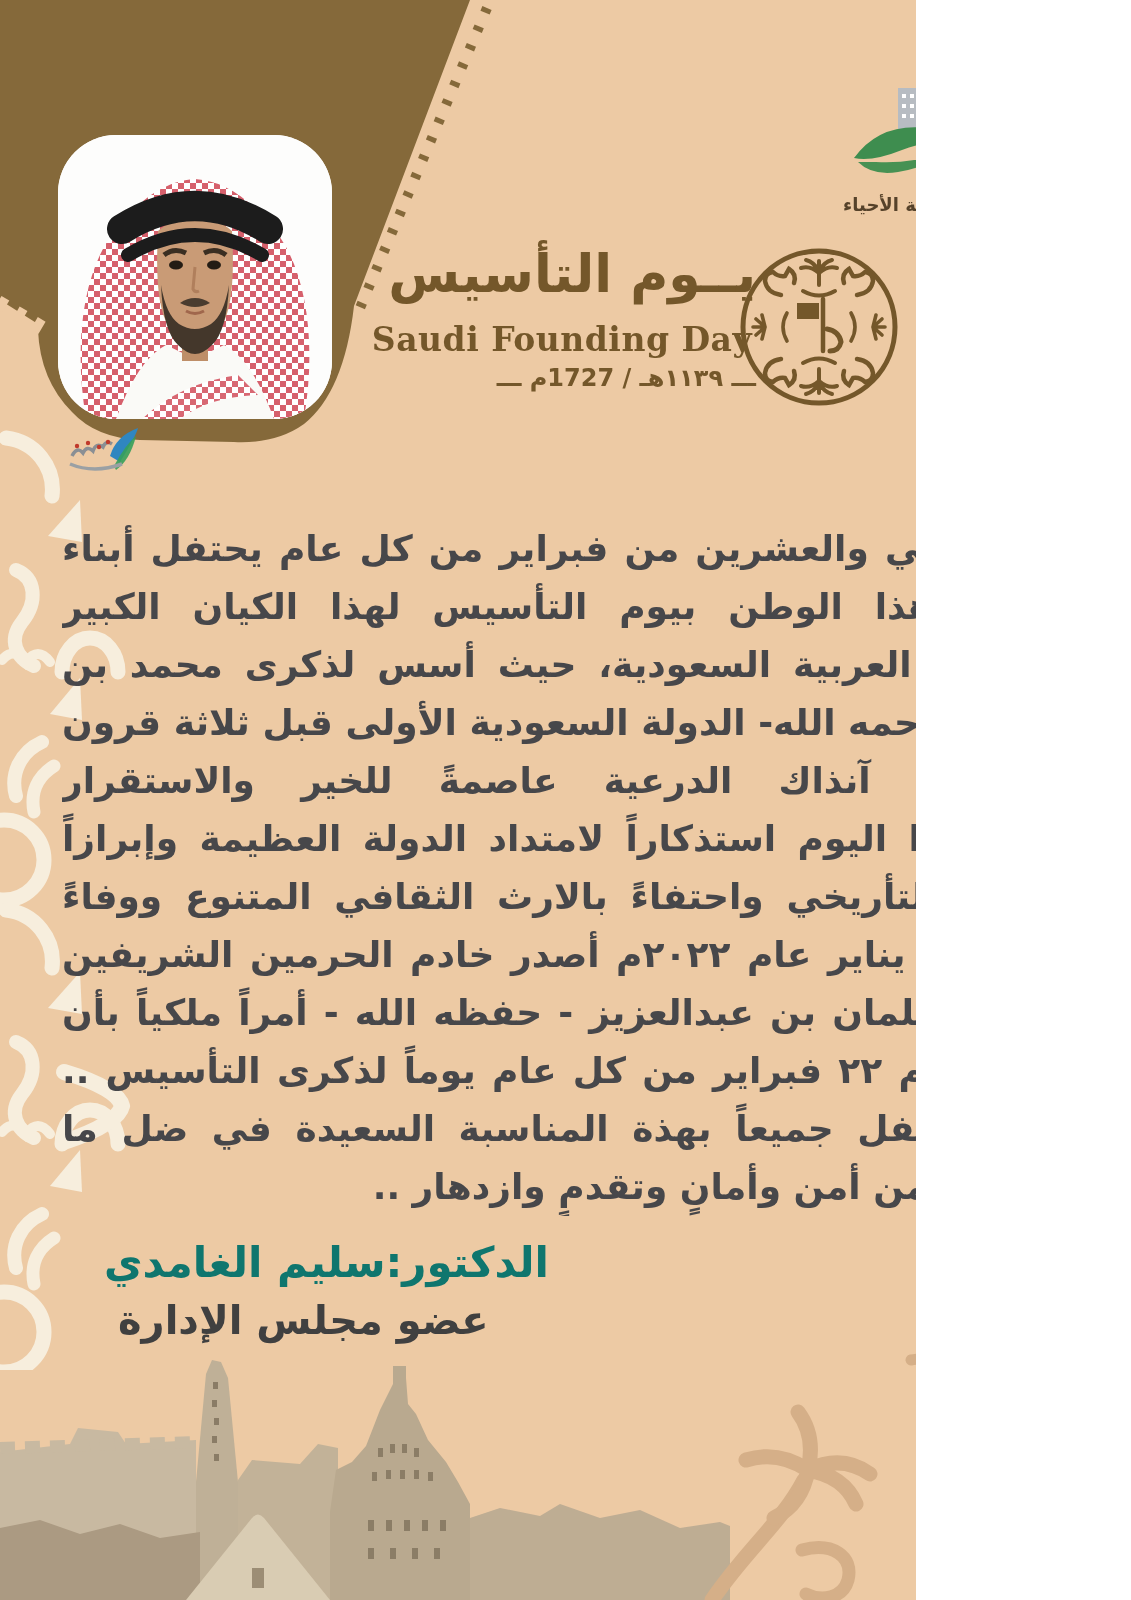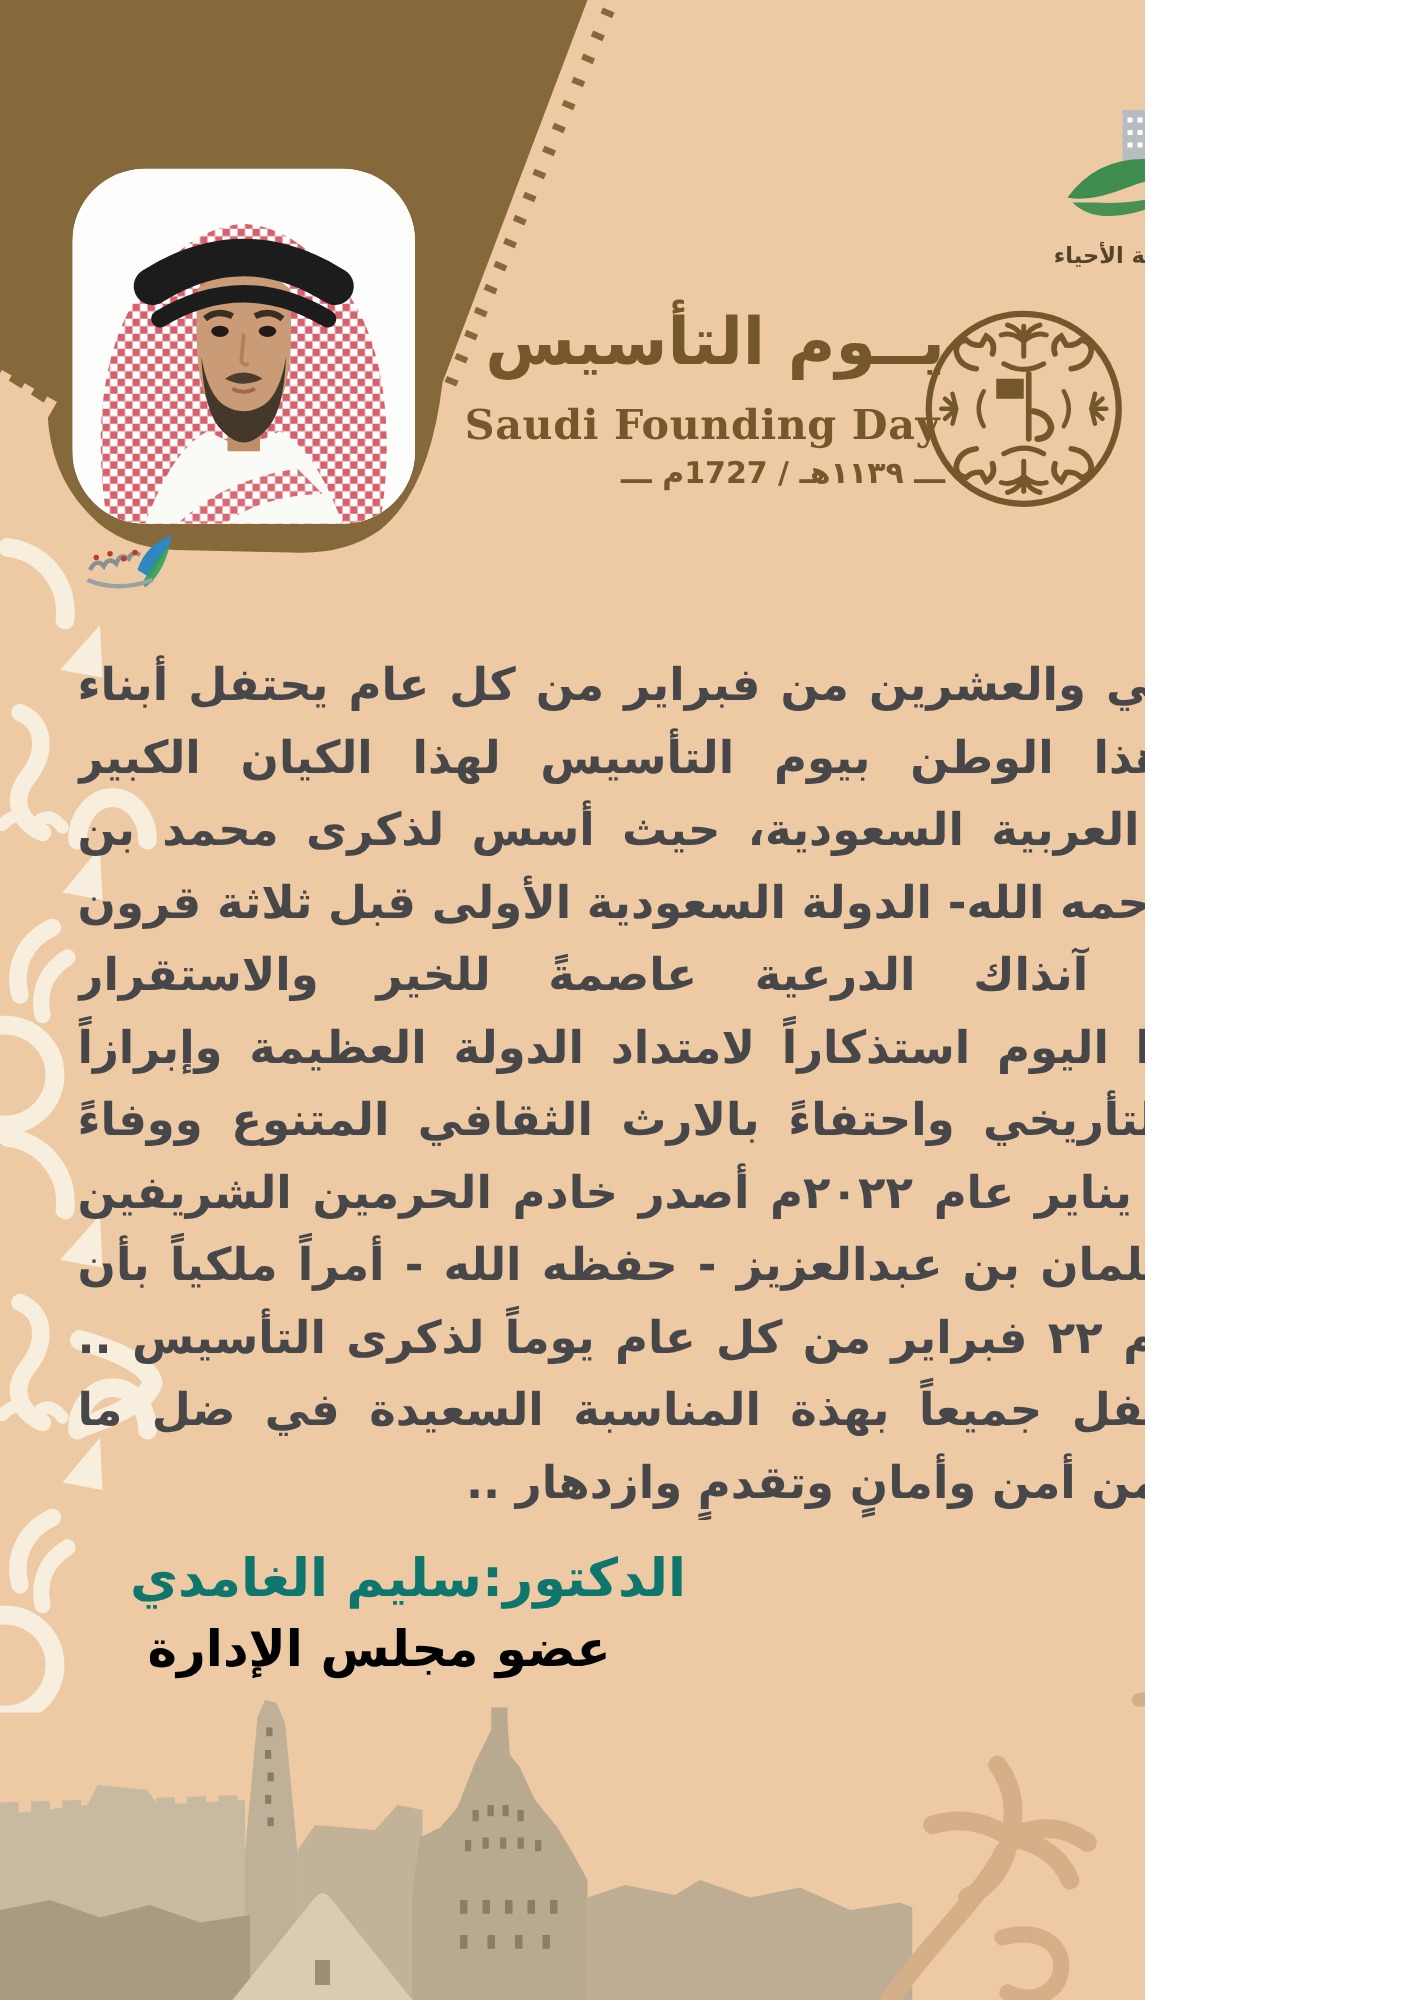--- a/index.html
+++ b/index.html
@@ -28,21 +28,21 @@
   #emblem-svg{left:735px;top:243px;}
 
   
   .article{left:62px;top:478px;width:1003px;direction:rtl;color:#47474A;margin-top:42px;}
   .article .line{height:58px;line-height:58px;font-size:36px;font-weight:bold;
     text-align:justify;text-align-last:justify;overflow:hidden;white-space:normal;}
   .article .line.end-line{text-align:right;text-align-last:right;}
 
   
   .sig-name{left:104px;top:1238px;font-size:42px;font-weight:bold;color:#0f766e;direction:rtl;white-space:nowrap;}
-  .sig-role{left:118px;top:1297px;font-size:40px;font-weight:bold;color:#000000;direction:rtl;white-space:nowrap;}
+  .sig-role{left:118px;top:1297px;font-size:40px;font-weight:bold;color:#404040;direction:rtl;white-space:nowrap;}
 
   
   #left-decor{left:0;top:420px;}
   #diriyah-svg{left:0;top:1352px;}
   #motifs-svg{left:600px;top:1318px;}
 </style>
 </head>
 <body>
 
 <div class="poster">

